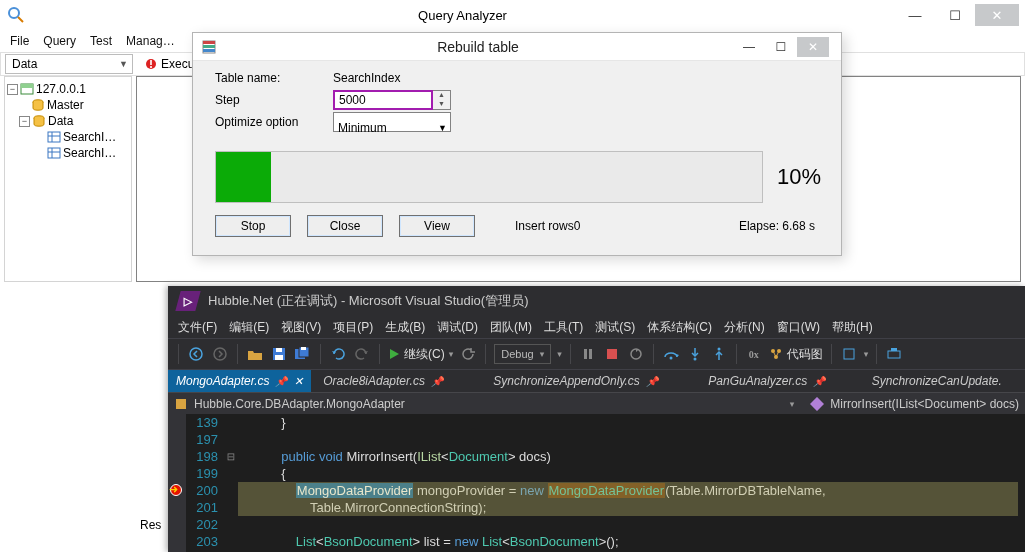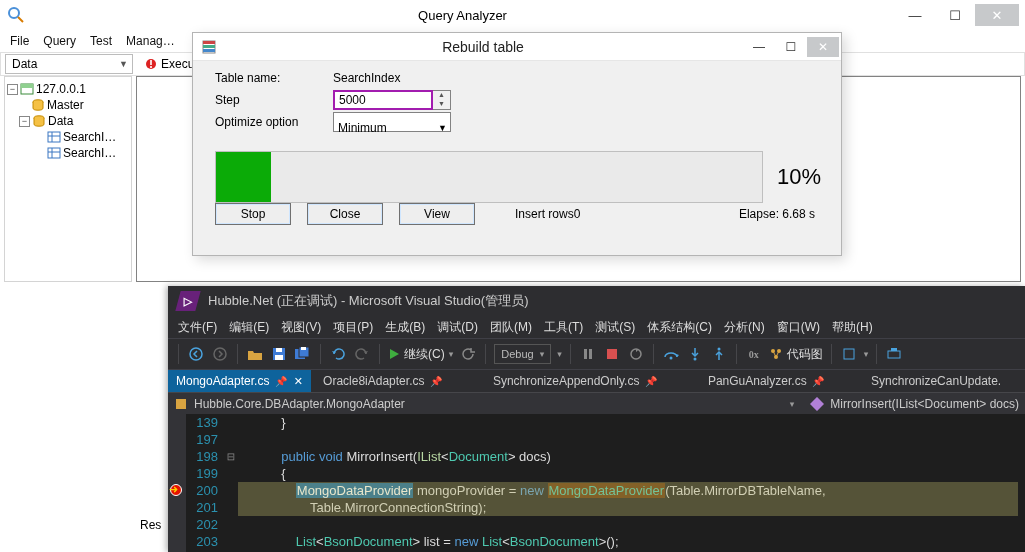--- a/index.html
+++ b/index.html
@@ -23,55 +23,55 @@
   .tree-row { display:flex; align-items:center; height:16px; white-space:nowrap;}
   .tree-toggle { width:11px; height:11px; border:1px solid #888; font-size:9px; line-height:9px; text-align:center; margin-right:2px; color:#444;}
   .tree-indent { display:inline-block; }
   .db-icon { width:14px; height:14px; display:inline-block; }
   .qa-main { flex:1; border:1px solid #828282; margin-left:4px; background:#fff; position:relative;}
 
   .qa-results { position:absolute; left:136px; top:514px; font-size:12px; }
 
   
   .rebuild-dialog { position:absolute; left:192px; top:32px; width:650px; height:224px; background:#f0f0f0; border:1px solid #b4b4b4; box-shadow: 4px 4px 12px rgba(0,0,0,0.15);}
-  .rb-titlebar { height:28px; display:flex; align-items:center; padding:0 2px 0 8px; background:#fff; border-bottom:1px solid #e6e6e6;}
+  .rb-titlebar { height:28px; display:flex; align-items:center; padding:0 12px 0 8px; background:#fff; border-bottom:1px solid #e6e6e6;}
   .rb-ticon { width:16px; height:16px; margin-right:6px; }
   .rb-title { flex:1; text-align:center; font-size:14px; color:#222;}
   .rb-winbtn { width:32px; height:20px; display:flex; align-items:center; justify-content:center; font-size:12px; color:#333;}
   .rb-winbtn.close { background:#c7c9cb; color:#fff;}
   .rb-content { padding:6px 20px 8px 22px; font-family: "Courier New", monospace; font-size:12px; color:#000;}
   .rb-row { display:flex; align-items:center; height:22px; }
   .rb-label { width:118px; }
   .rb-value { }
   .rb-input { border:2px solid #a21caf; height:20px; width:100px; padding:0 4px; font-family:inherit; font-size:12px;}
   .rb-spin { width:18px; height:20px; border:1px solid #828282; border-left:none; display:flex; flex-direction:column;}
   .rb-sp { flex:1; font-size:7px; text-align:center; line-height:8px; color:#555;}
   .rb-combo { border:1px solid #828282; height:20px; width:118px; display:flex; align-items:center; justify-content:space-between; padding:12px 3px 0 4px; font-family:inherit; font-size:12px; background:#fff;}
   .rb-progresswrap { margin-top:18px; display:flex; align-items:center;}
   .rb-progressbar { width:548px; height:52px; border:1px solid #bfbfbf; background:#eaeaea; position:relative;}
   .rb-progressfill { position:absolute; left:0; top:0; bottom:0; width:55px; background:#0bab07;}
   .rb-pct { margin-left:14px; font-family:"Segoe UI",sans-serif; font-size:22px; color:#000;}
-  .rb-btnrow { display:flex; align-items:center; font-family:"Courier New",monospace; font-size:12px;}
+  .rb-btnrow { margin-top:12px; display:flex; align-items:center; font-family:"Courier New",monospace; font-size:12px;}
   .rb-btn { width:76px; height:22px; border:1px solid #707070; background:#eee; display:flex; align-items:center; justify-content:center; margin-right:16px; box-shadow:0 0 0 1px #cfe6ff inset;}
   .rb-status { margin-left:24px; }
   .rb-elapse { margin-left:auto; margin-right:6px; }
 
   
   .vs-window { position:absolute; left:168px; top:286px; width:857px; height:266px; background:#2d2d30; box-shadow: -2px 0 6px rgba(0,0,0,0.3);}
   .vs-titlebar { height:30px; display:flex; align-items:center; padding:0 10px; color:#ccc; font-size:13px; background:#2d2d30;}
   .vs-logo { width:20px; height:20px; background:#68217a; display:flex; align-items:center; justify-content:center; color:#fff; font-size:11px; font-weight:bold; transform:skewX(-15deg); margin-right:10px;}
   .vs-logo span { transform:skewX(15deg);}
   .vs-menubar { height:22px; display:flex; align-items:center; padding-left:10px; color:#ddd; font-size:12px; gap:12px; background:#2d2d30;}
   .vs-toolbar { height:32px; display:flex; align-items:center; padding:0 8px; gap:6px; background:#2d2d30; border-bottom:1px solid #3f3f46; border-top:1px solid #3f3f46;}
   .vs-toolbar .sep { width:1px; height:20px; background:#46464a; margin:0 2px;}
   .vs-tbicon { width:18px; height:18px; display:flex; align-items:center; justify-content:center;font-weight:bold; }
   .vs-continue { display:flex; align-items:center; color:#ddd; font-size:12px; gap:4px;}
   .vs-combo { border:1px solid #555; height:20px; padding:0 6px; color:#bbb; font-size:11px; display:flex; align-items:center; gap:6px;}
 
-  .vs-tabbar { height:22px; display:flex; align-items:center; background:#2d2d30; font-size:12px; color:#ccc; overflow:hidden;}
+  .vs-tabbar { height:22px; display:flex; align-items:center; background:#2d2d30; font-size:12px; color:#ccc; overflow:hidden;font-style:italic;}
   .vs-tab { height:22px; padding:0 8px; display:flex; align-items:center; gap:6px; color:#ccc;}
   .vs-tab.active { background:#0e639c; color:#fff;}
   .vs-tab .pin { font-size:10px; }
   .vs-tab .x { font-size:11px; }
 
   .vs-navbar { height:22px; background:#333337; display:flex; align-items:center; font-size:12px; color:#ccc; padding:0 6px; gap:6px; border-top:1px solid #46464a;}
   .vs-navsel { flex:0 0 auto;}
   .vs-arrow { color:#999; font-size:9px;}
 
   .vs-editor { display:flex; height:138px; background:#1e1e1e; font-family:Consolas,monospace; font-size:13px; color:#dcdcdc; position:relative; overflow:hidden;}

